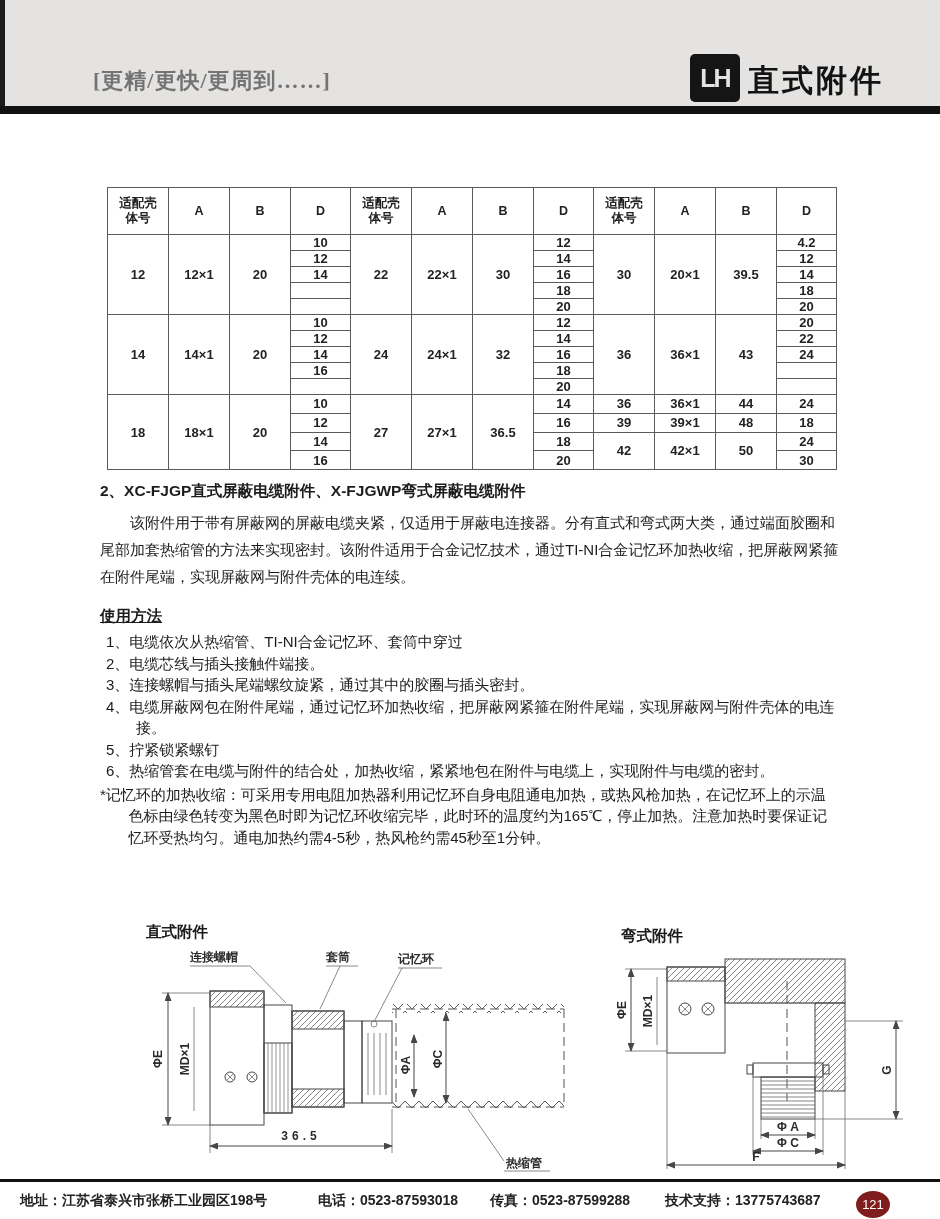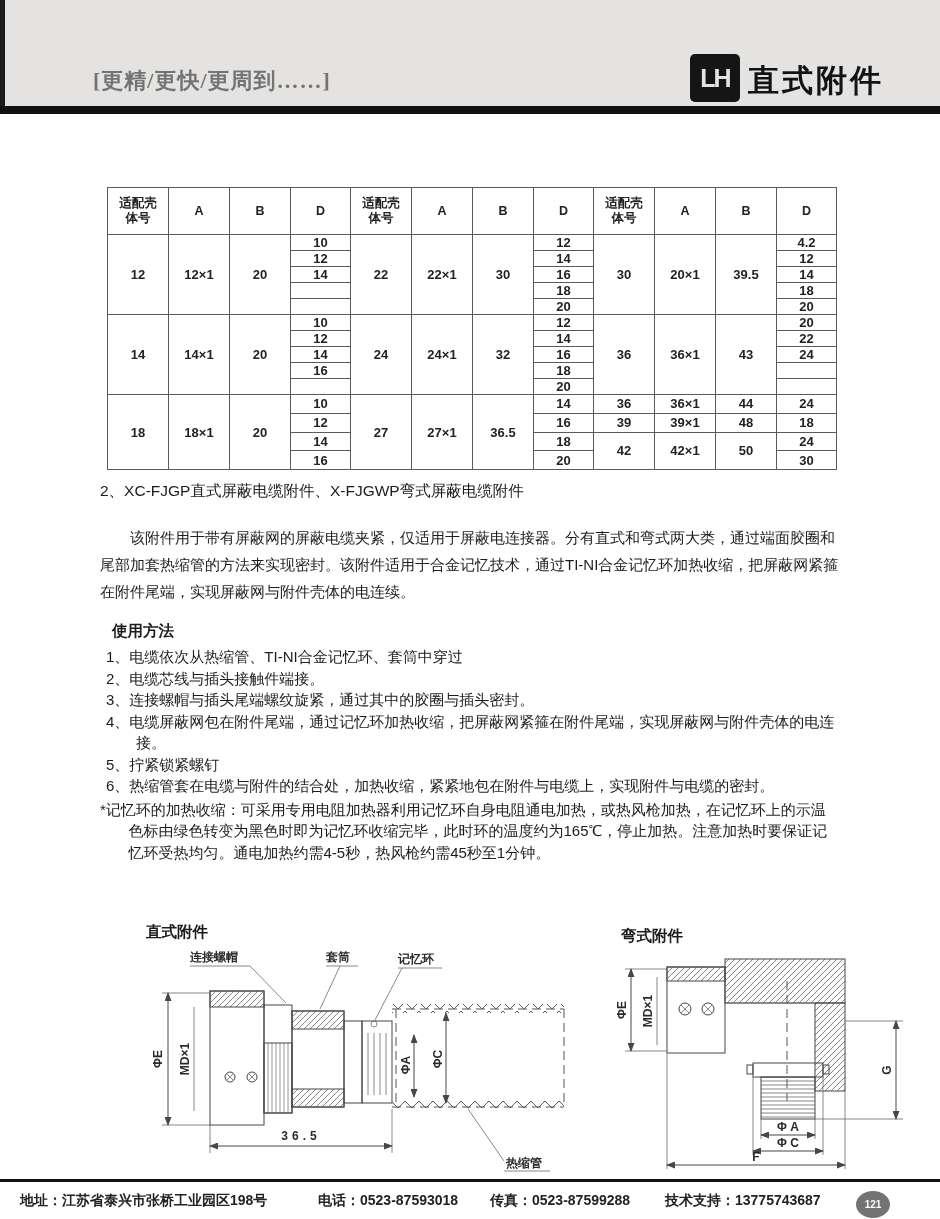--- a/index.html
+++ b/index.html
@@ -20,42 +20,42 @@
   table.spec{border-collapse:collapse;table-layout:fixed;width:729px;}
   table.spec th,table.spec td{border:1px solid #5a5a5a;text-align:center;vertical-align:middle;
     font-size:13px;font-weight:600;color:#222;padding:0;}
   table.spec th{height:46px;font-size:12.5px;white-space:pre-line;line-height:15px;font-weight:600;}
   table.spec tbody tr{height:15.5px;}
   table.spec tbody tr:nth-child(n+11){height:18.8px;}
   col.c1{width:61px;} col.c2{width:61px;} col.c3{width:61px;} col.c4{width:60px;}
 
   
   .content{position:absolute;left:100px;top:481px;width:740px;font-size:15px;}
-  .sec-title{font-weight:normal;font-size:15.5px;margin:0 0 22px 0;}
+  .sec-title{font-weight:bold;font-size:15.5px;margin:0 0 7px 0;}
   .content p{margin:0;line-height:27px;text-indent:2em;}
-  .usage-title{font-weight:bold;font-size:15.5px;margin:16px 0 4px 12px;}
+  .usage-title{font-weight:bold;font-size:15.5px;margin:16px 0 4px 0;text-decoration:underline;}
   .usage-item{line-height:21.5px;padding-left:2em;text-indent:-2em;margin-left:6px;}
   .star-note{line-height:21.5px;padding-left:1.9em;text-indent:-1.9em;margin-top:2px;}
 
   
   .diag{position:absolute;margin-left:46px;}
   .diag-title{font-weight:bold;font-size:15.5px;margin-bottom:4px;}
   .diag svg{display:block;}
   .diag text{font-size:12px;font-weight:600;fill:#2a2a2a;}
   .dline{stroke:#474747;stroke-width:1;fill:none;}
   .dthin{stroke:#6b6b6b;stroke-width:0.8;fill:none;}
   .ddash{stroke:#555;stroke-width:1;fill:none;stroke-dasharray:9 5;}
 
   
   .foot-rule{position:absolute;left:0;top:1179px;width:940px;height:3px;background:#111;}
   .footer{position:absolute;left:0;top:1192px;width:940px;font-size:14px;font-weight:600;color:#222;}
   .footer span{position:absolute;white-space:nowrap;}
   .f-addr{left:20px;} .f-phone{left:318px;} .f-fax{left:490px;} .f-sup{left:665px;}
   .badge{position:absolute;left:856px;top:1191px;width:34px;height:27px;border-radius:50%;
-    background:#737373;color:#fff;font-size:10px;font-weight:bold;display:flex;align-items:center;justify-content:center;}
+    background:#7f1d1d;color:#fff;font-size:13px;font-weight:normal;display:flex;align-items:center;justify-content:center;}
 </style>
 </head>
 <body>
 
 <div class="page">
 
   <div class="hdr-band">
     <div class="hdr-leftstrip"></div>
     <div class="slogan">[更精/更快/更周到……]</div>
     <div class="logo-box">

